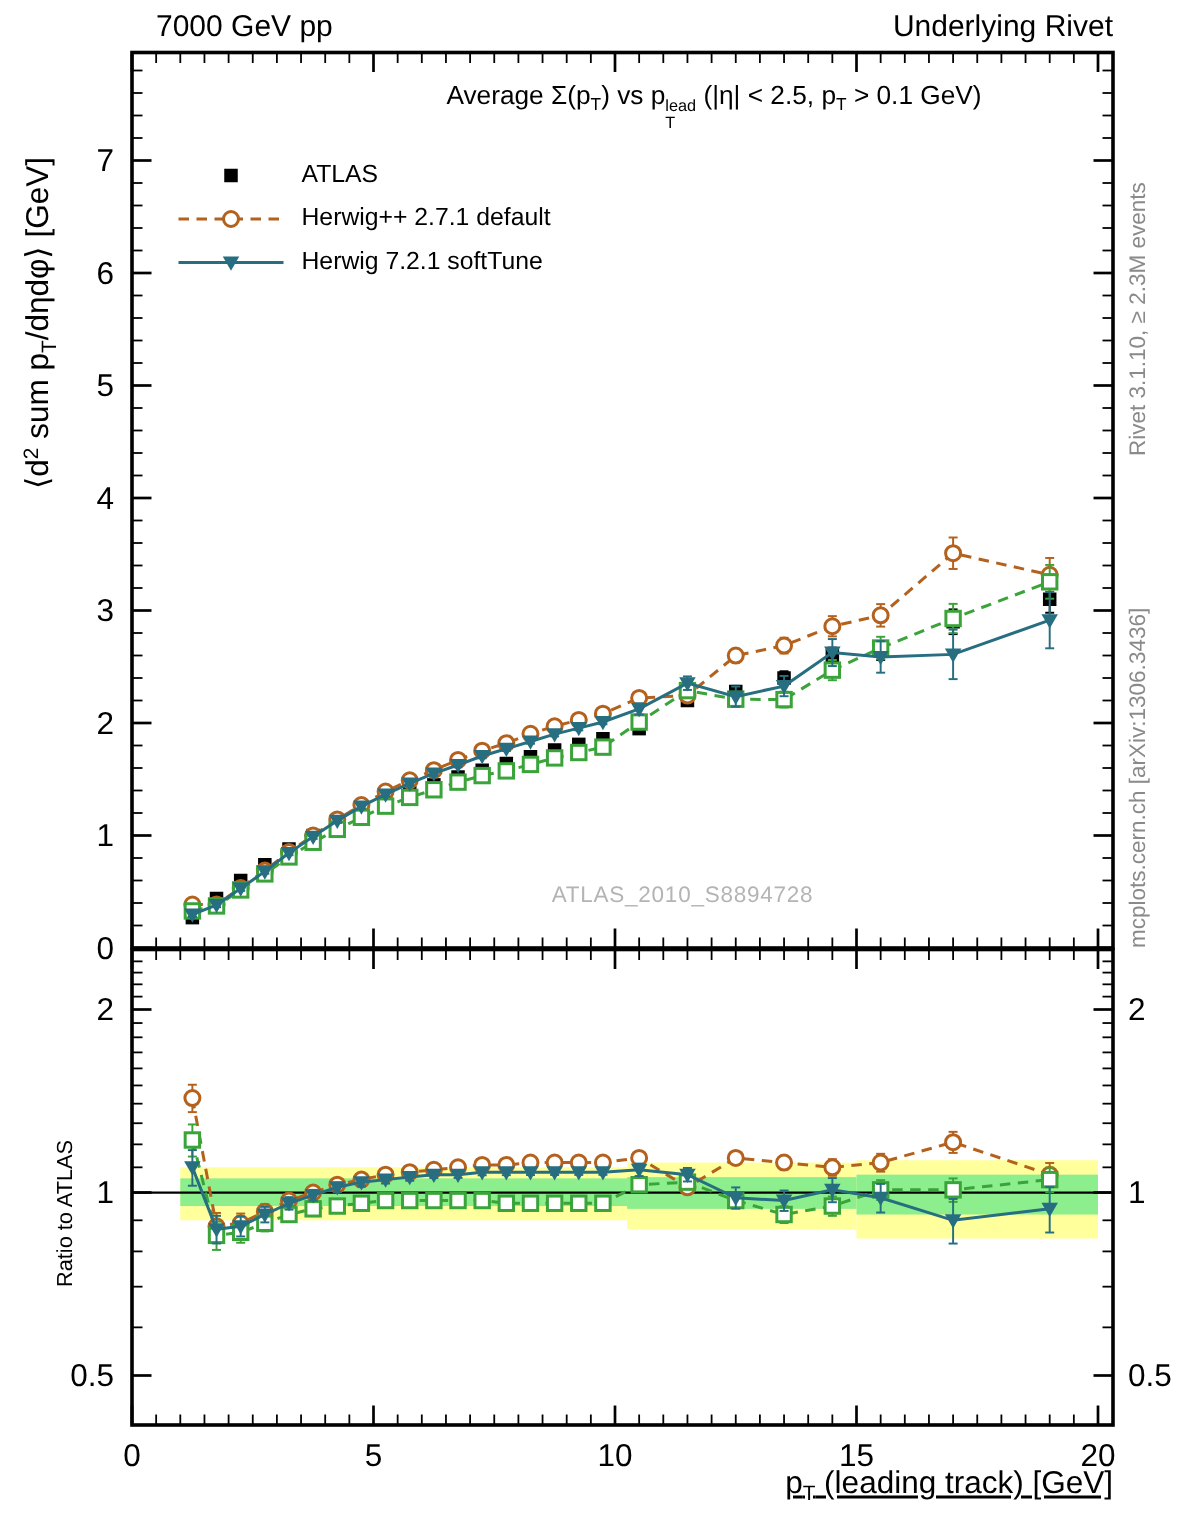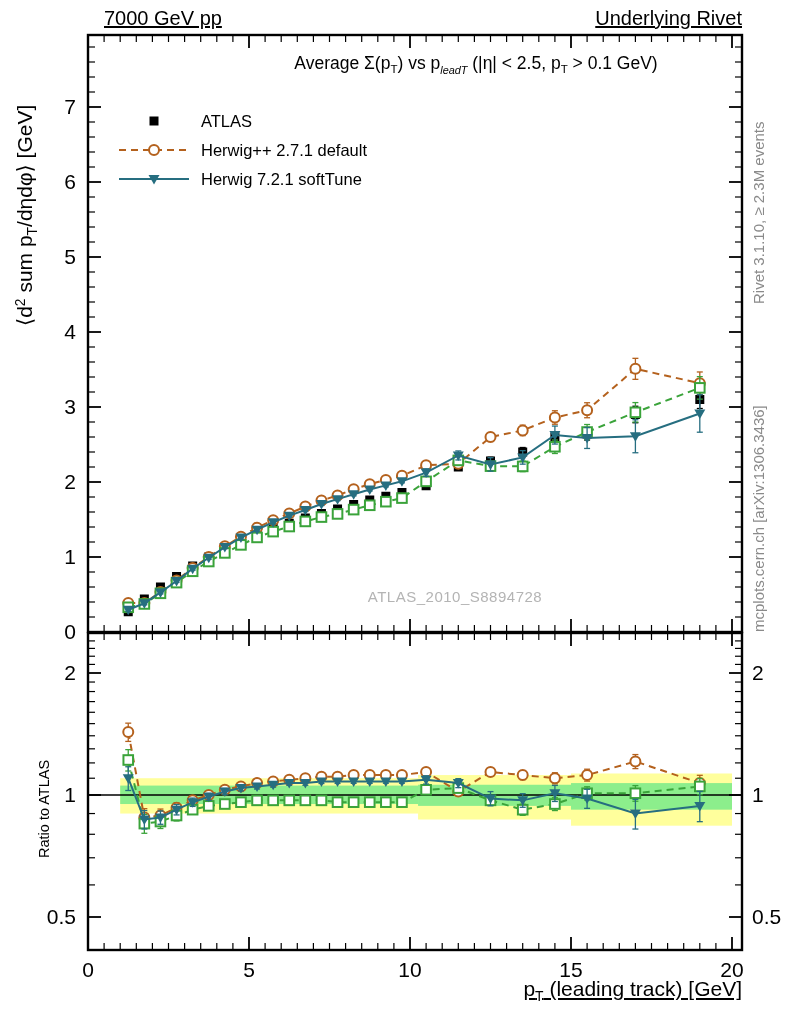--- a/index.html
+++ b/index.html
@@ -1,38 +1,38 @@
 <!DOCTYPE html>
 <html><head>
 <meta charset="utf-8">
 <style>
   html,body{margin:0;padding:0;background:#fff;}
   #page{position:relative;width:786px;height:1024px;background:#fff;
         font-family:"Liberation Sans",sans-serif;color:#000;overflow:hidden;}
   #plot{position:absolute;left:0;top:0;}
-  .hdr{position:absolute;top:7px;font-size:20px;white-space:nowrap;text-decoration:underline;}
+  .hdr{position:absolute;top:7px;font-size:20px;white-space:nowrap;}
   #hdr-left{left:104px;}
   #hdr-right{right:44px;}
   .rot{position:absolute;white-space:nowrap;transform-origin:0 0;transform:rotate(-90deg);}
   #ytitle-main{left:13px;top:326px;font-size:21px;}
   #ytitle-ratio{left:36px;top:858px;font-size:14.5px;}
   #side-top{left:750px;top:304px;font-size:15px;color:#8a8a8a;}
   #side-bot{left:750px;top:632px;font-size:15px;color:#8a8a8a;}
   #plot-title{position:absolute;top:53px;left:88px;width:776px;text-align:center;font-size:17.5px;white-space:nowrap;}
   #watermark{position:absolute;top:588px;left:100px;width:654px;text-align:center;
              font-size:15px;color:#b4b4b4;letter-spacing:.5px;margin-left:28px;}
   #xtitle{position:absolute;top:977px;left:88px;width:654px;text-align:right;font-size:21px;text-decoration:underline;}
   #legend{position:absolute;left:116px;top:102px;}
-  .lrow{display:flex;align-items:flex-end;height:29px;}
+  .lrow{display:flex;align-items:center;height:29px;}
   .lrow svg{width:76px;height:20px;display:block;}
   .lrow span{margin-left:9px;font-size:16.5px;}
   .sub{font-size:.66em;position:relative;top:.38em;}
   .sup{font-size:.66em;position:relative;top:-.5em;}
-  .stack{display:inline-flex;flex-direction:row;align-items:flex-start;
-         font-size:.62em;line-height:1.05;vertical-align:-.45em;font-style:italic;}
+  .stack{display:inline-flex;flex-direction:column;align-items:flex-start;
+         font-size:.62em;line-height:1.05;vertical-align:-.45em;}
 </style>
 </head>
 <body>
 
 <div id="page">
 
   <svg id="plot" width="786" height="1024">
       <g>
         <rect x="120.2" y="778.224570102508" width="297.85" height="35.31980729778809" fill="#ffff9c"></rect>
         <rect x="418.05" y="775.0531546614887" width="152.95" height="44.458193997482795" fill="#ffff9c"></rect>

